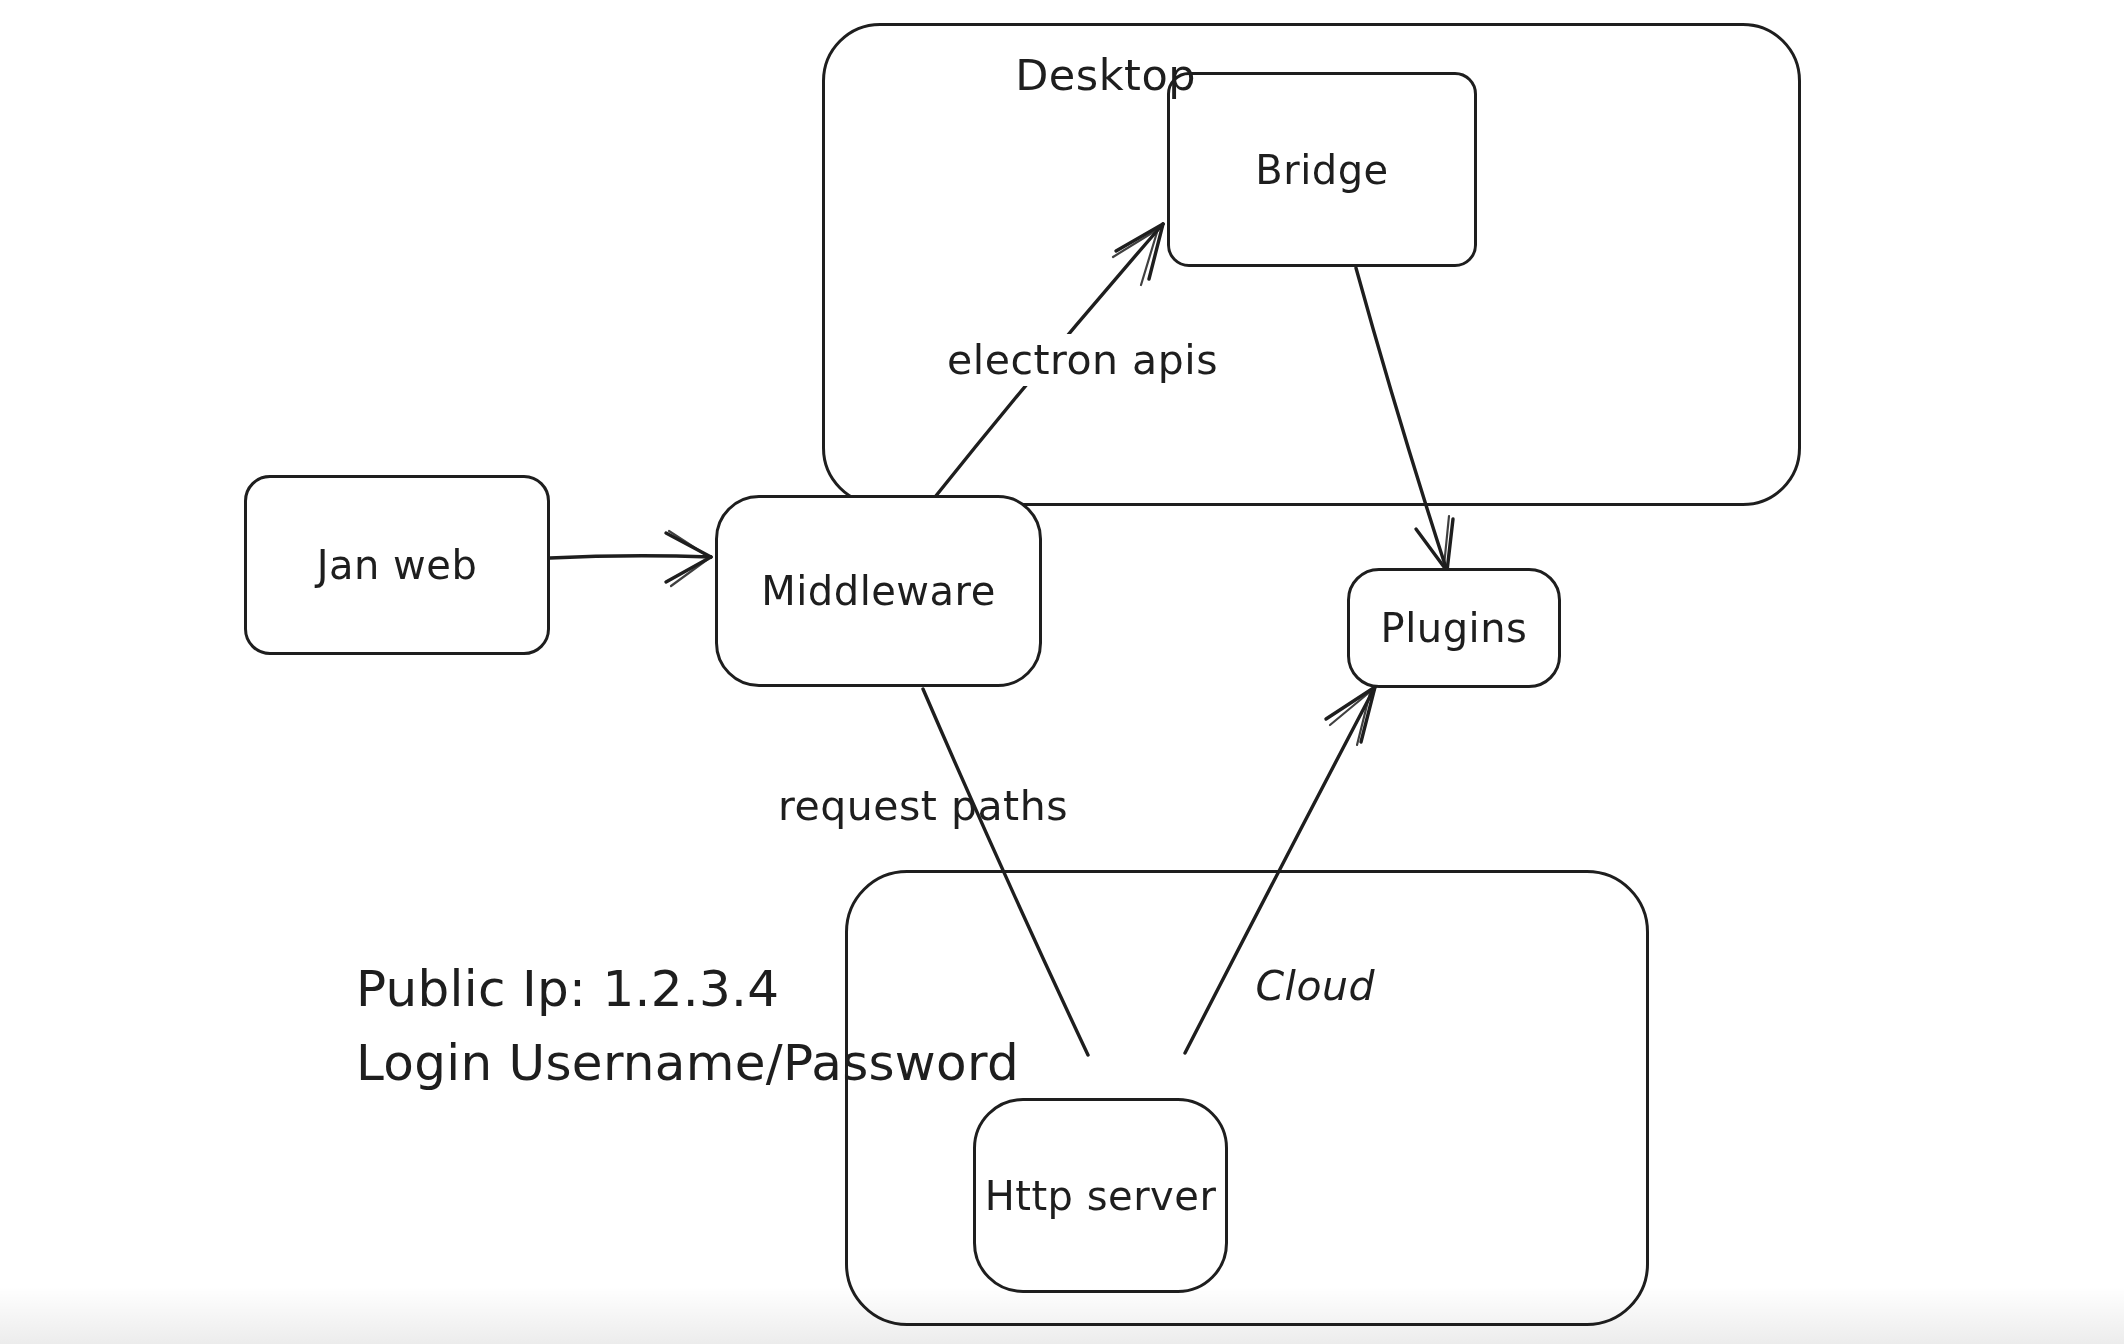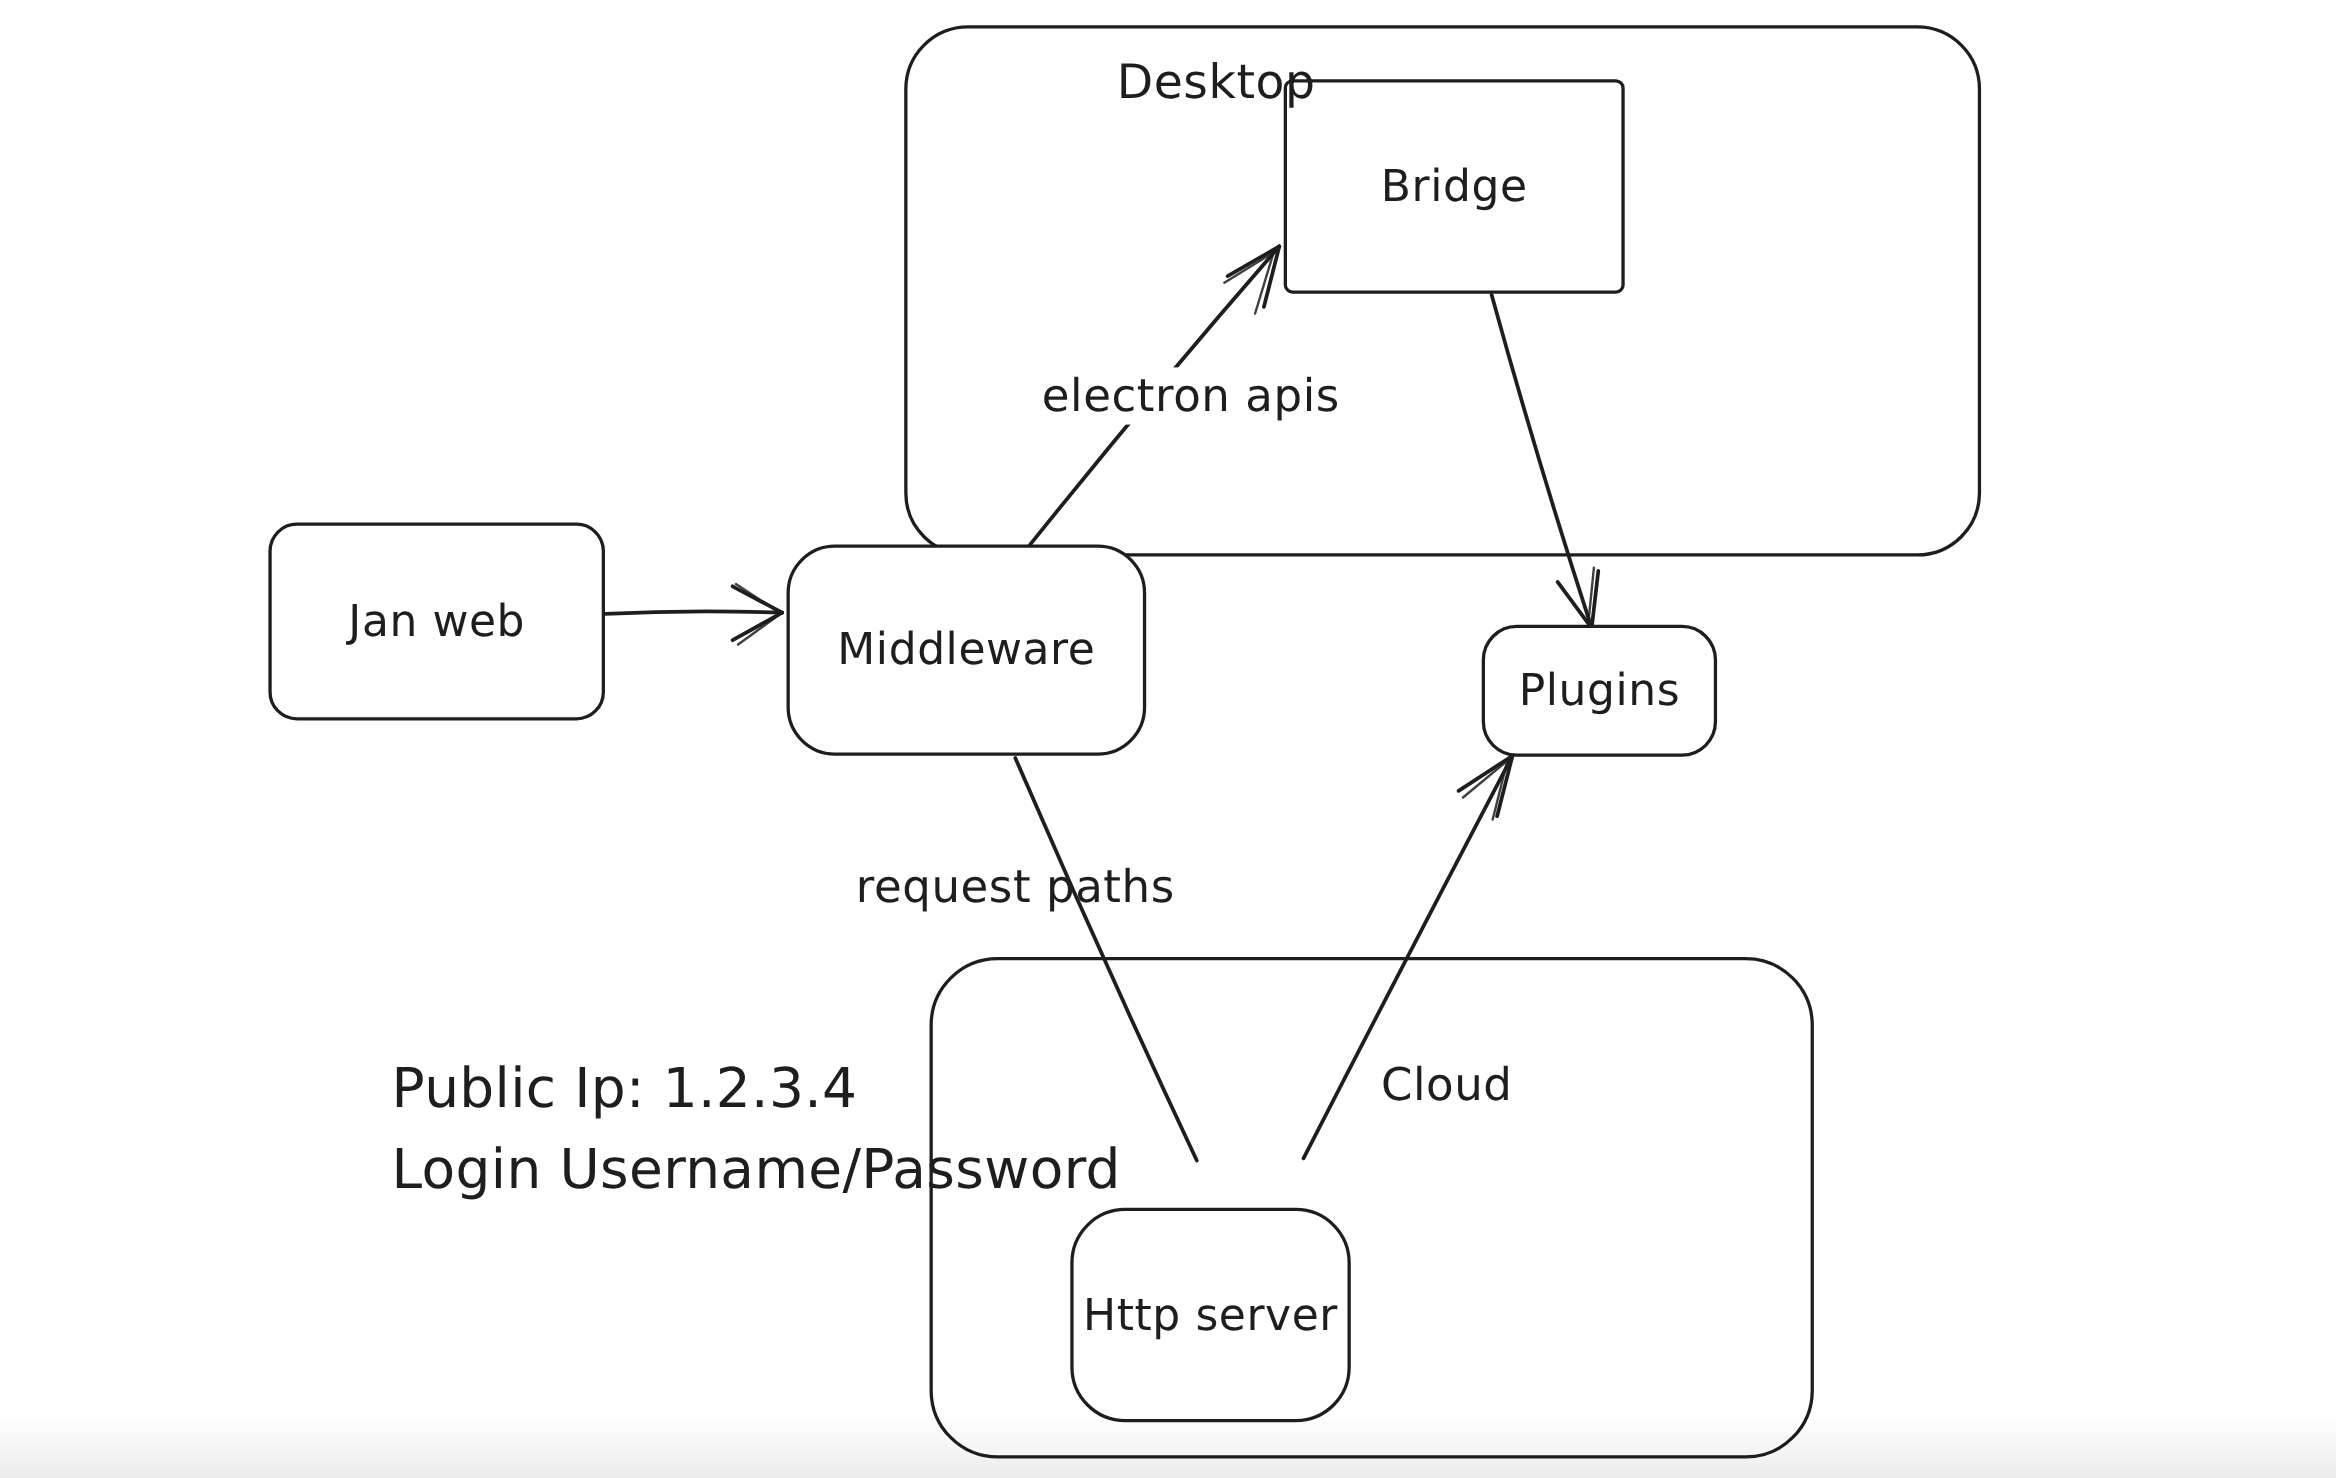--- a/index.html
+++ b/index.html
@@ -142,37 +142,37 @@
   </svg>
 
   <div class="node-rect" style="left:244px; top:475px; width:306px; height:180px; border-radius:26px;">
     <span class="node-label">Jan web</span>
   </div>
 
   <div class="node-rect" style="left:715px; top:495px; width:327px; height:192px; border-radius:44px;">
     <span class="node-label">Middleware</span>
   </div>
 
-  <div class="node-rect" style="left:1167px; top:72px; width:310px; height:195px; border-radius:8px;">
+  <div class="node-rect" style="left:1167px; top:72px; width:310px; height:195px; border-radius:22px;">
     <span class="node-label">Bridge</span>
   </div>
 
   <div class="node-rect" style="left:1347px; top:568px; width:214px; height:120px; border-radius:32px;">
     <span class="node-label">Plugins</span>
   </div>
 
   <div class="node-rect" style="left:973px; top:1055px; width:255px; height:195px; border-radius:50px;margin-top:43px;">
     <span class="node-label">Http server</span>
   </div>
 
   <div class="float-label" style="left:896px; top:50px; width:300px; font-size:43px;">
     <span>Desktop</span>
   </div>
 
-  <div class="float-label" style="left:1175px; top:962px; width:200px;">
+  <div class="float-label" style="left:1175px; top:962px; width:200px;font-style:italic;">
     <span>Cloud</span>
   </div>
 
   <div class="float-label" style="left:878px; top:334px; width:350px;">
     <span class="masked">electron apis</span>
   </div>
 
   <div class="float-label" style="left:718px; top:782px; width:350px;">
     <span>request paths</span>
   </div>

